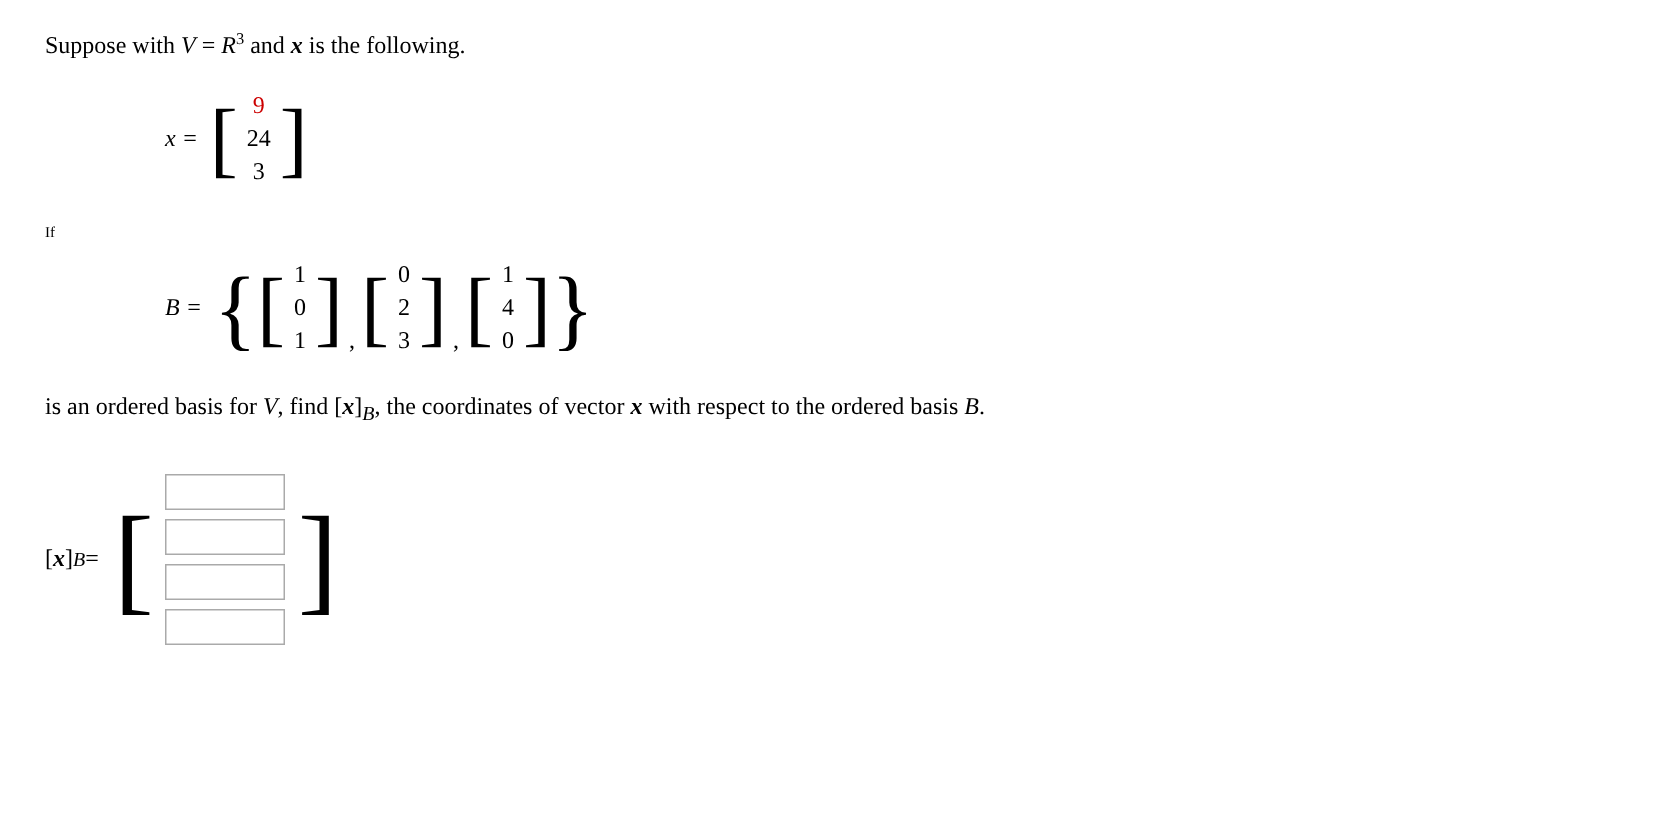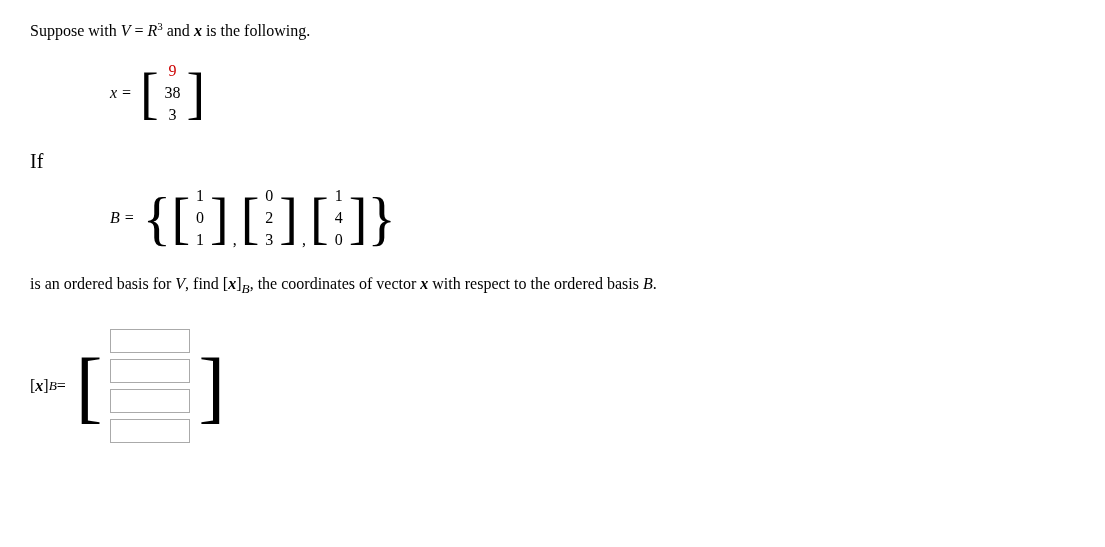--- a/index.html
+++ b/index.html
@@ -62,21 +62,21 @@
       font-size: 16px;
     }
 
     .red { color: #cc0000; }
 
     .if-section {
       margin-bottom: 8px;
     }
 
     .if-label {
-      font-size: 20px;
+      font-size: 10px;
       margin-bottom: 8px;
     }
 
     .b-set-row {
       display: flex;
       align-items: center;
       margin-left: 80px;
       margin-bottom: 12px;
     }
 
@@ -155,21 +155,21 @@
 <div class="problem-text">
   <span>Suppose with </span><span class="math-italic">V</span><span> = </span><span class="math-italic">R</span><sup>3</sup><span> and </span><strong><span class="math-italic">x</span></strong><span> is the following.</span>
 </div>
 
 <div class="x-vector-row">
   <span class="matrix-label">x =</span>
   <div class="bracket-container">
     <span class="bracket-left">[</span>
     <div class="matrix-col">
       <div class="matrix-cell red">9</div>
-      <div class="matrix-cell">38</div>
+      <div class="matrix-cell">24</div>
       <div class="matrix-cell">3</div>
     </div>
     <span class="bracket-right">]</span>
   </div>
 </div>
 
 <div class="if-section">
   <div class="if-label">If</div>
 </div>
 

